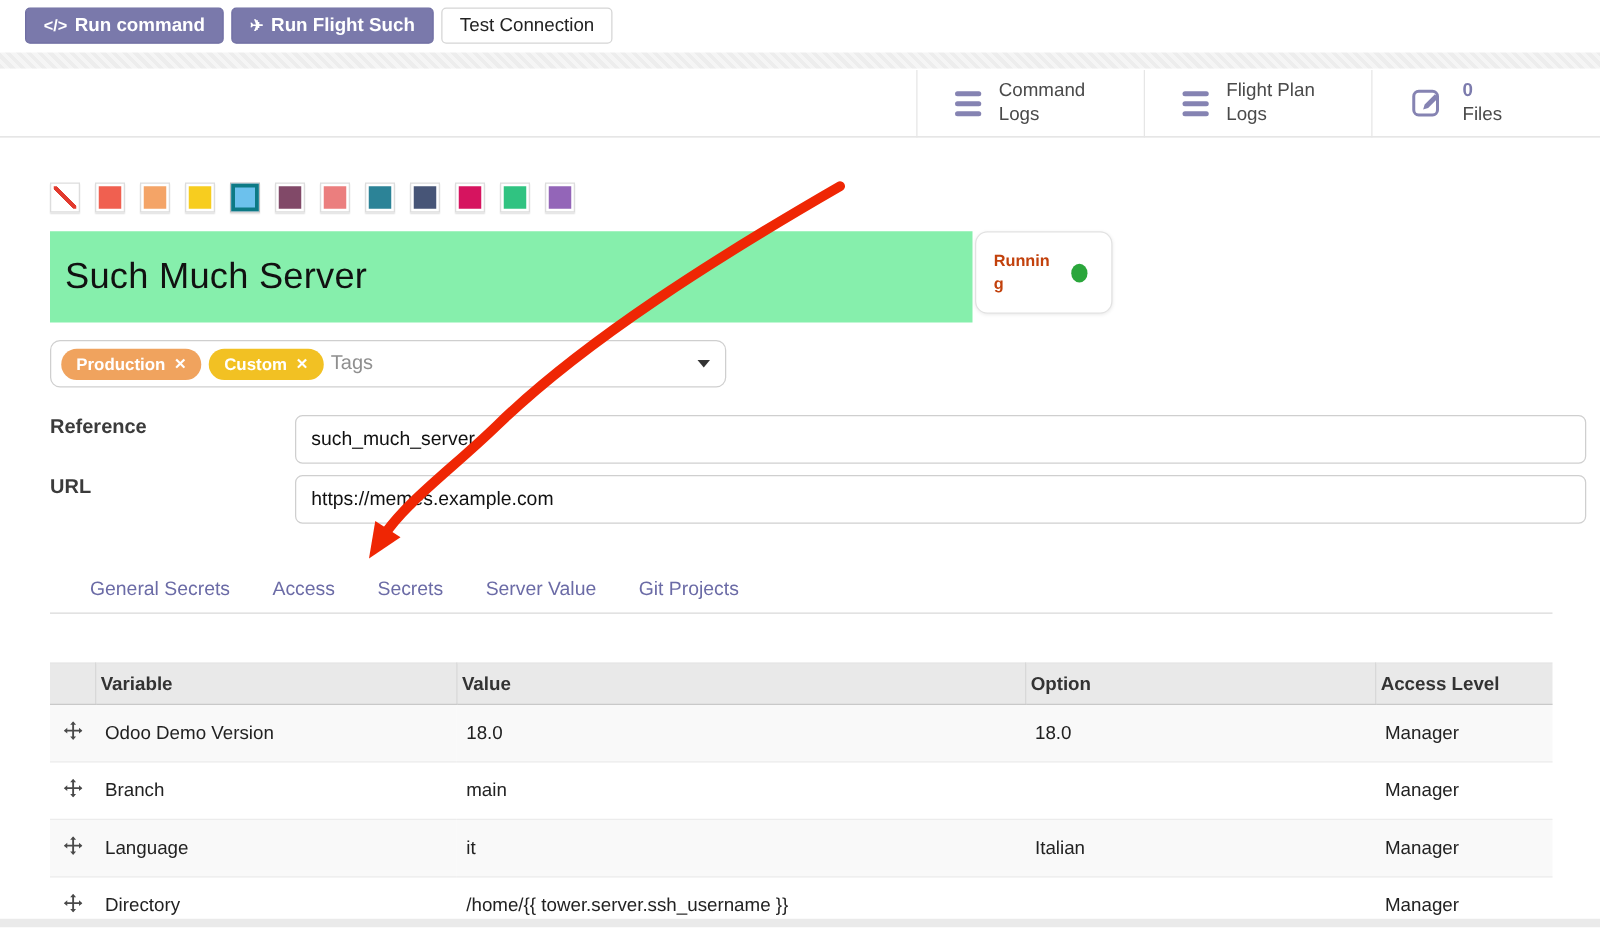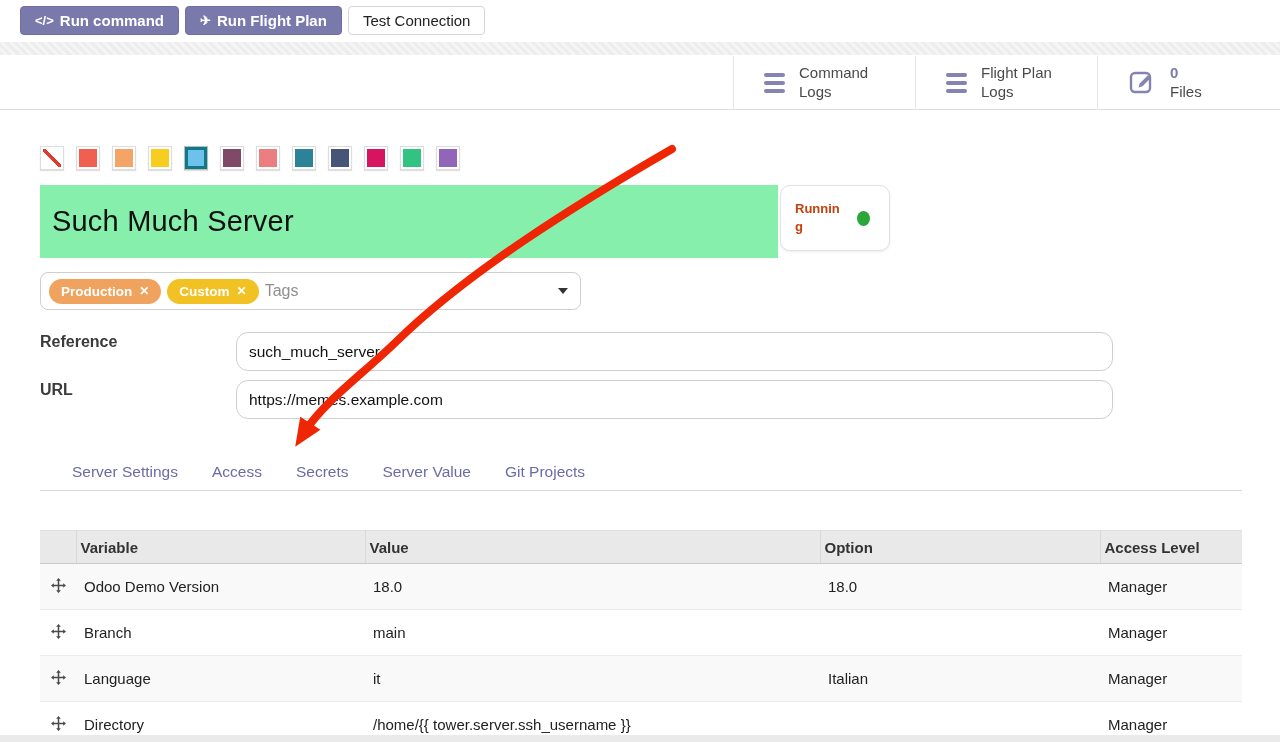--- a/index.html
+++ b/index.html
@@ -55,22 +55,22 @@
     border-radius:8px; display:flex; align-items:center; padding:0 12px 0 8px; gap:6px; }
   .pill { display:inline-flex; align-items:center; gap:7px; height:25px; padding:0 12px;
     border-radius:13px; color:#fff; font-size:13.5px; font-weight:bold; }
   .pill .x { font-size:12px; font-weight:bold; cursor:pointer; }
   .tags-ph { color:#8f8f8f; font-size:16px; }
   .caret { margin-left:auto; width:0; height:0; border-left:5px solid transparent;
     border-right:5px solid transparent; border-top:6px solid #333; cursor:pointer; }
 
   
   .fld-label { font-size:16px; font-weight:bold; color:#3b3b3b; }
-  .fld-input { position:absolute; left:236px; width:877px; height:39px; border:1px solid #cfcfcf;
-    border-radius:12px; padding:0 12px; font-size:15.5px; color:#111;
+  .fld-input { position:absolute; left:236px; width:1033px; height:39px; border:1px solid #cfcfcf;
+    border-radius:6px; padding:0 12px; font-size:15.5px; color:#111;
     font-family:"Liberation Sans", sans-serif; background:#fff; }
 
   
   .tabs { left:40px; top:453px; width:1202px; height:38px; display:flex; align-items:flex-end;
     border-bottom:1px solid #d9d9d9; padding-left:15px; }
   .tab { font-size:15.5px; color:#6b6ba6; padding:9px 17px; cursor:pointer; white-space:nowrap; }
   .tab.active { color:#333; background:#fff; border:1px solid #d9d9d9; border-bottom:1px solid #fff;
     border-radius:6px 6px 0 0; margin-bottom:-1px; padding:9px 20px; }
 
   
@@ -95,21 +95,21 @@
 <div id="stage">
 
   <div class="abs topbar">
     <div style="position:absolute; left:20px; top:6px; display:flex; gap:6px;">
       <button class="btn btn-primary">
         <span class="btn-icon">&lt;/&gt;</span>
         <span>Run command</span>
       </button>
       <button class="btn btn-primary">
         <span class="btn-icon">✈</span>
-        <span>Run Flight Plan</span>
+        <span>Run Flight Such</span>
       </button>
       <button class="btn btn-secondary">
         <span>Test Connection</span>
       </button>
     </div>
   </div>
 
   <div class="abs band"></div>
 
   <div class="abs panel">
@@ -202,21 +202,21 @@
     <span class="tags-ph">Tags</span>
     <span class="caret"></span>
   </div>
 
   <div class="abs fld-label" style="left:40px; top:333px;">Reference</div>
   <input class="fld-input" style="top: 332px;" value="such_much_server">
   <div class="abs fld-label" style="left:40px; top:381px;">URL</div>
   <input class="fld-input" style="top: 380px;" value="https://memes.example.com">
 
   <div class="abs tabs">
-    <div class="tab">Server Settings</div>
+    <div class="tab">General Secrets</div>
     <div class="tab">Access</div>
     <div class="tab">Secrets</div>
     <div class="tab">Server Value</div>
     <div class="tab">Git Projects</div>
   </div>
 
   <table class="abs cfg-table">
     <colgroup>
         <col style="width:36px">
         <col style="width:289px">

